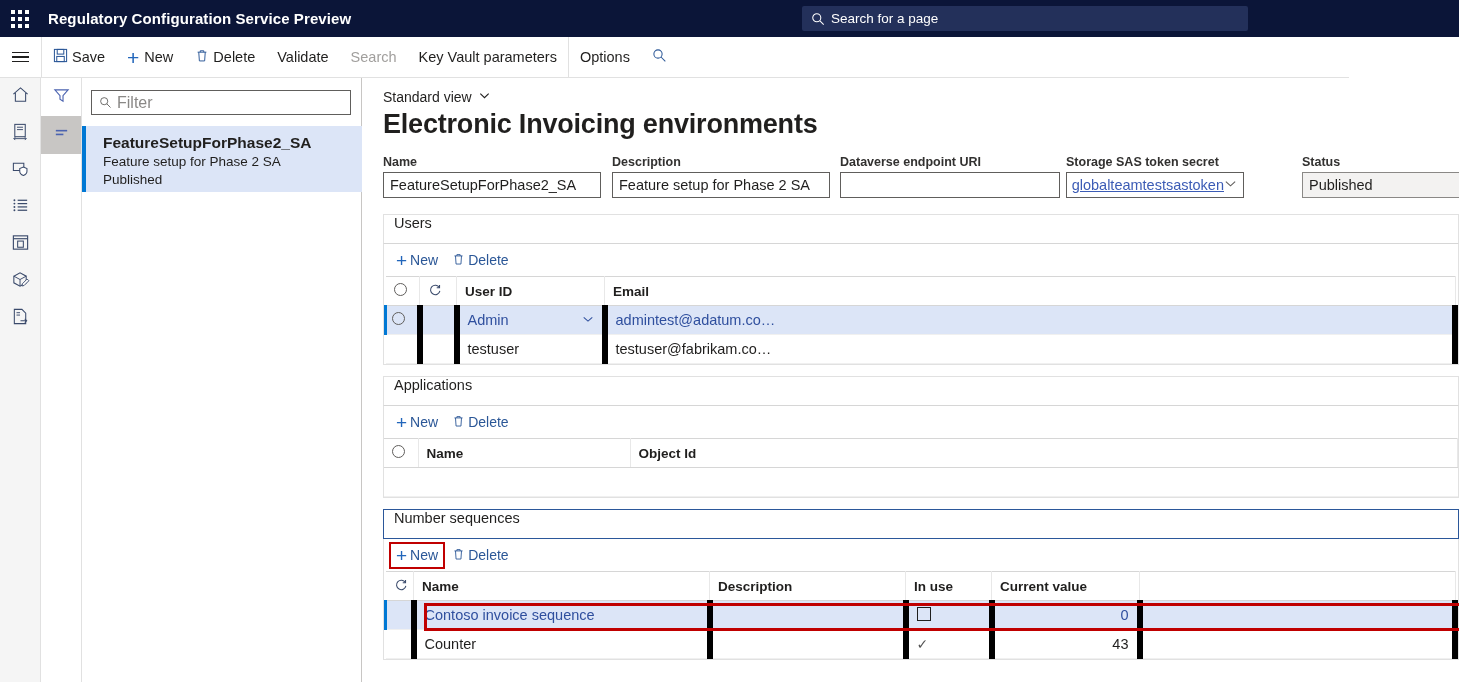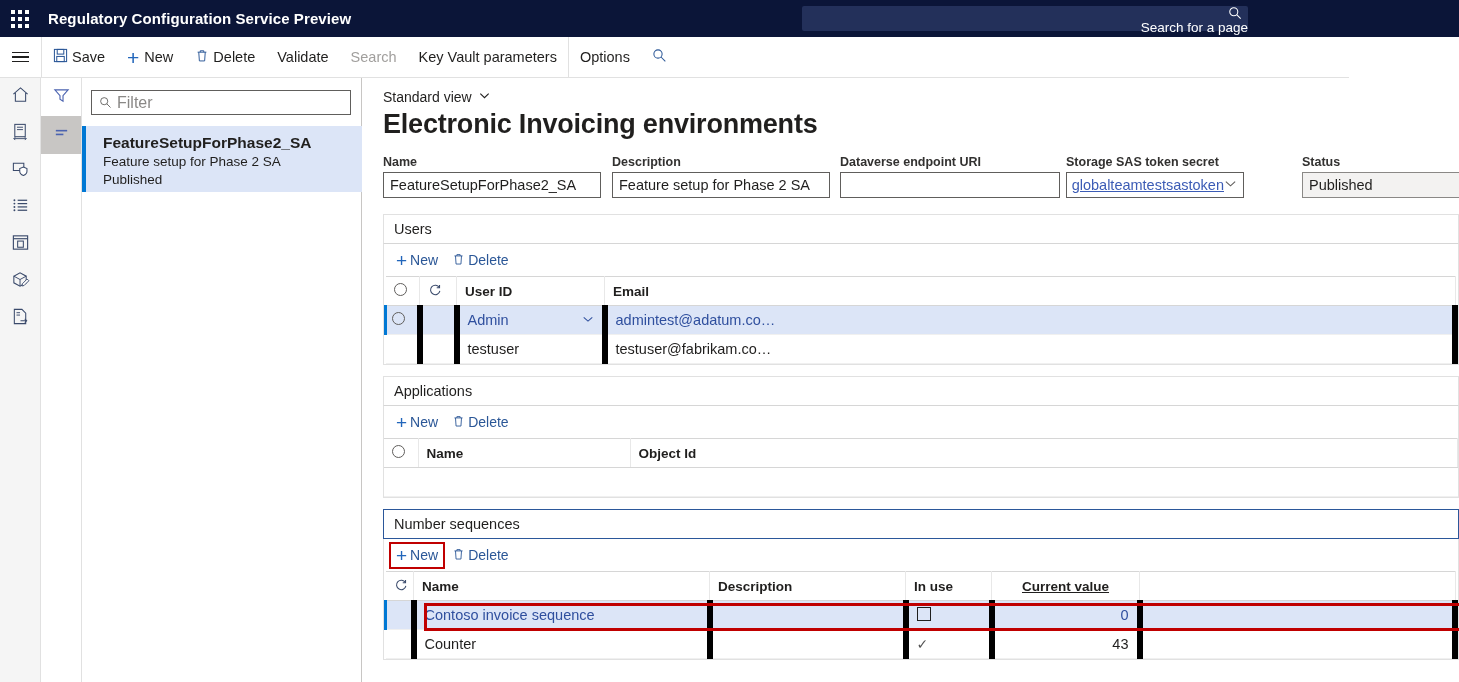--- a/index.html
+++ b/index.html
@@ -27,23 +27,22 @@
     grid-template-rows: repeat(3, 4px); gap: 3px;
   }
   .waffle-grid i { display: block; width: 4px; height: 4px; background: #ffffff; }
   .app-title {
     color: #ffffff; font-size: 15px; font-weight: bold;
     margin-left: 8px; letter-spacing: 0.1px;
   }
   .global-search {
     position: absolute; left: 802px; top: 6px; width: 446px; height: 25px;
     background: #23305a; border-radius: 2px;
-    display: flex; align-items: flex-end; padding-left: 32px;
+    display: flex; align-items: center; padding-left: 9px;
     cursor: text;
-    flex-direction: column;
   }
   .global-search .mag { margin-right: 6px; display: flex; align-items: center; }
   .global-search .ph { color: #ffffff; font-size: 13.5px; }
 
   
   .cmdbar {
     position: absolute; left: 0; top: 37px; width: 1349px; height: 41px;
     background: #ffffff; border-bottom: 1px solid #e1e1e1;
     display: flex; align-items: center;
   }
@@ -130,21 +129,21 @@
     font-size: 14.5px; color: #201f1e; padding: 0 6px;
     display: flex; align-items: center; font-family: inherit;
   }
   .field-input.readonly { background: #f3f2f1; border: 1px solid #8a8886; }
   .field-input.combo { justify-content: space-between; color: #3b5bb5; }
   .field-input.combo .txt { text-decoration: underline; text-decoration-color: #3b5bb5; }
 
   
   .section { margin-top: 14px; }
   .sec-head {
-    height: 30px; display: flex; align-items: center;
+    height: 30px; display: flex; 
     border: 1px solid #e1e1e1; border-bottom: 1px solid #d6d6d6;
     padding-left: 10px; font-size: 14.5px; color: #201f1e; background: #ffffff;
     cursor: pointer;
   }
   .sec-head.focused { border: 1px solid #2b579a; }
   .sec-body { border: 1px solid #e1e1e1; border-top: none; background: #ffffff; }
   .sec-toolbar { height: 32px; display: flex; align-items: center; padding-left: 6px; gap: 2px; }
   .mini-btn {
     display: flex; align-items: center; gap: 3px; padding: 3px 6px;
     font-size: 14px; color: #2b5797; cursor: pointer;
@@ -589,21 +588,21 @@
               <span class="refresh-ico">
                 <svg width="14" height="14" viewBox="0 0 16 16">
                     <path d="M13 5.2A5.4 5.4 0 1 0 13.6 9" fill="none" stroke="#3a4a6b" stroke-width="1.2"></path>
                     <path d="M13.2 2.2v3.2h-3.2" fill="none" stroke="#3a4a6b" stroke-width="1.2"></path>
                   </svg>
               </span>
             </th>
             <th>Name</th>
             <th>Description</th>
             <th>In use</th>
-            <th class="num" style="text-align:center;text-decoration:underline;">Current value</th>
+            <th class="num" style="text-align:left;">Current value</th>
             <th></th>
           </tr>
         </thead>
         <tbody>
           <tr class="sel">
             <td class="mark"></td>
             <td>Contoso invoice sequence</td>
             <td></td>
             <td>
               <span class="chk-empty"></span>

